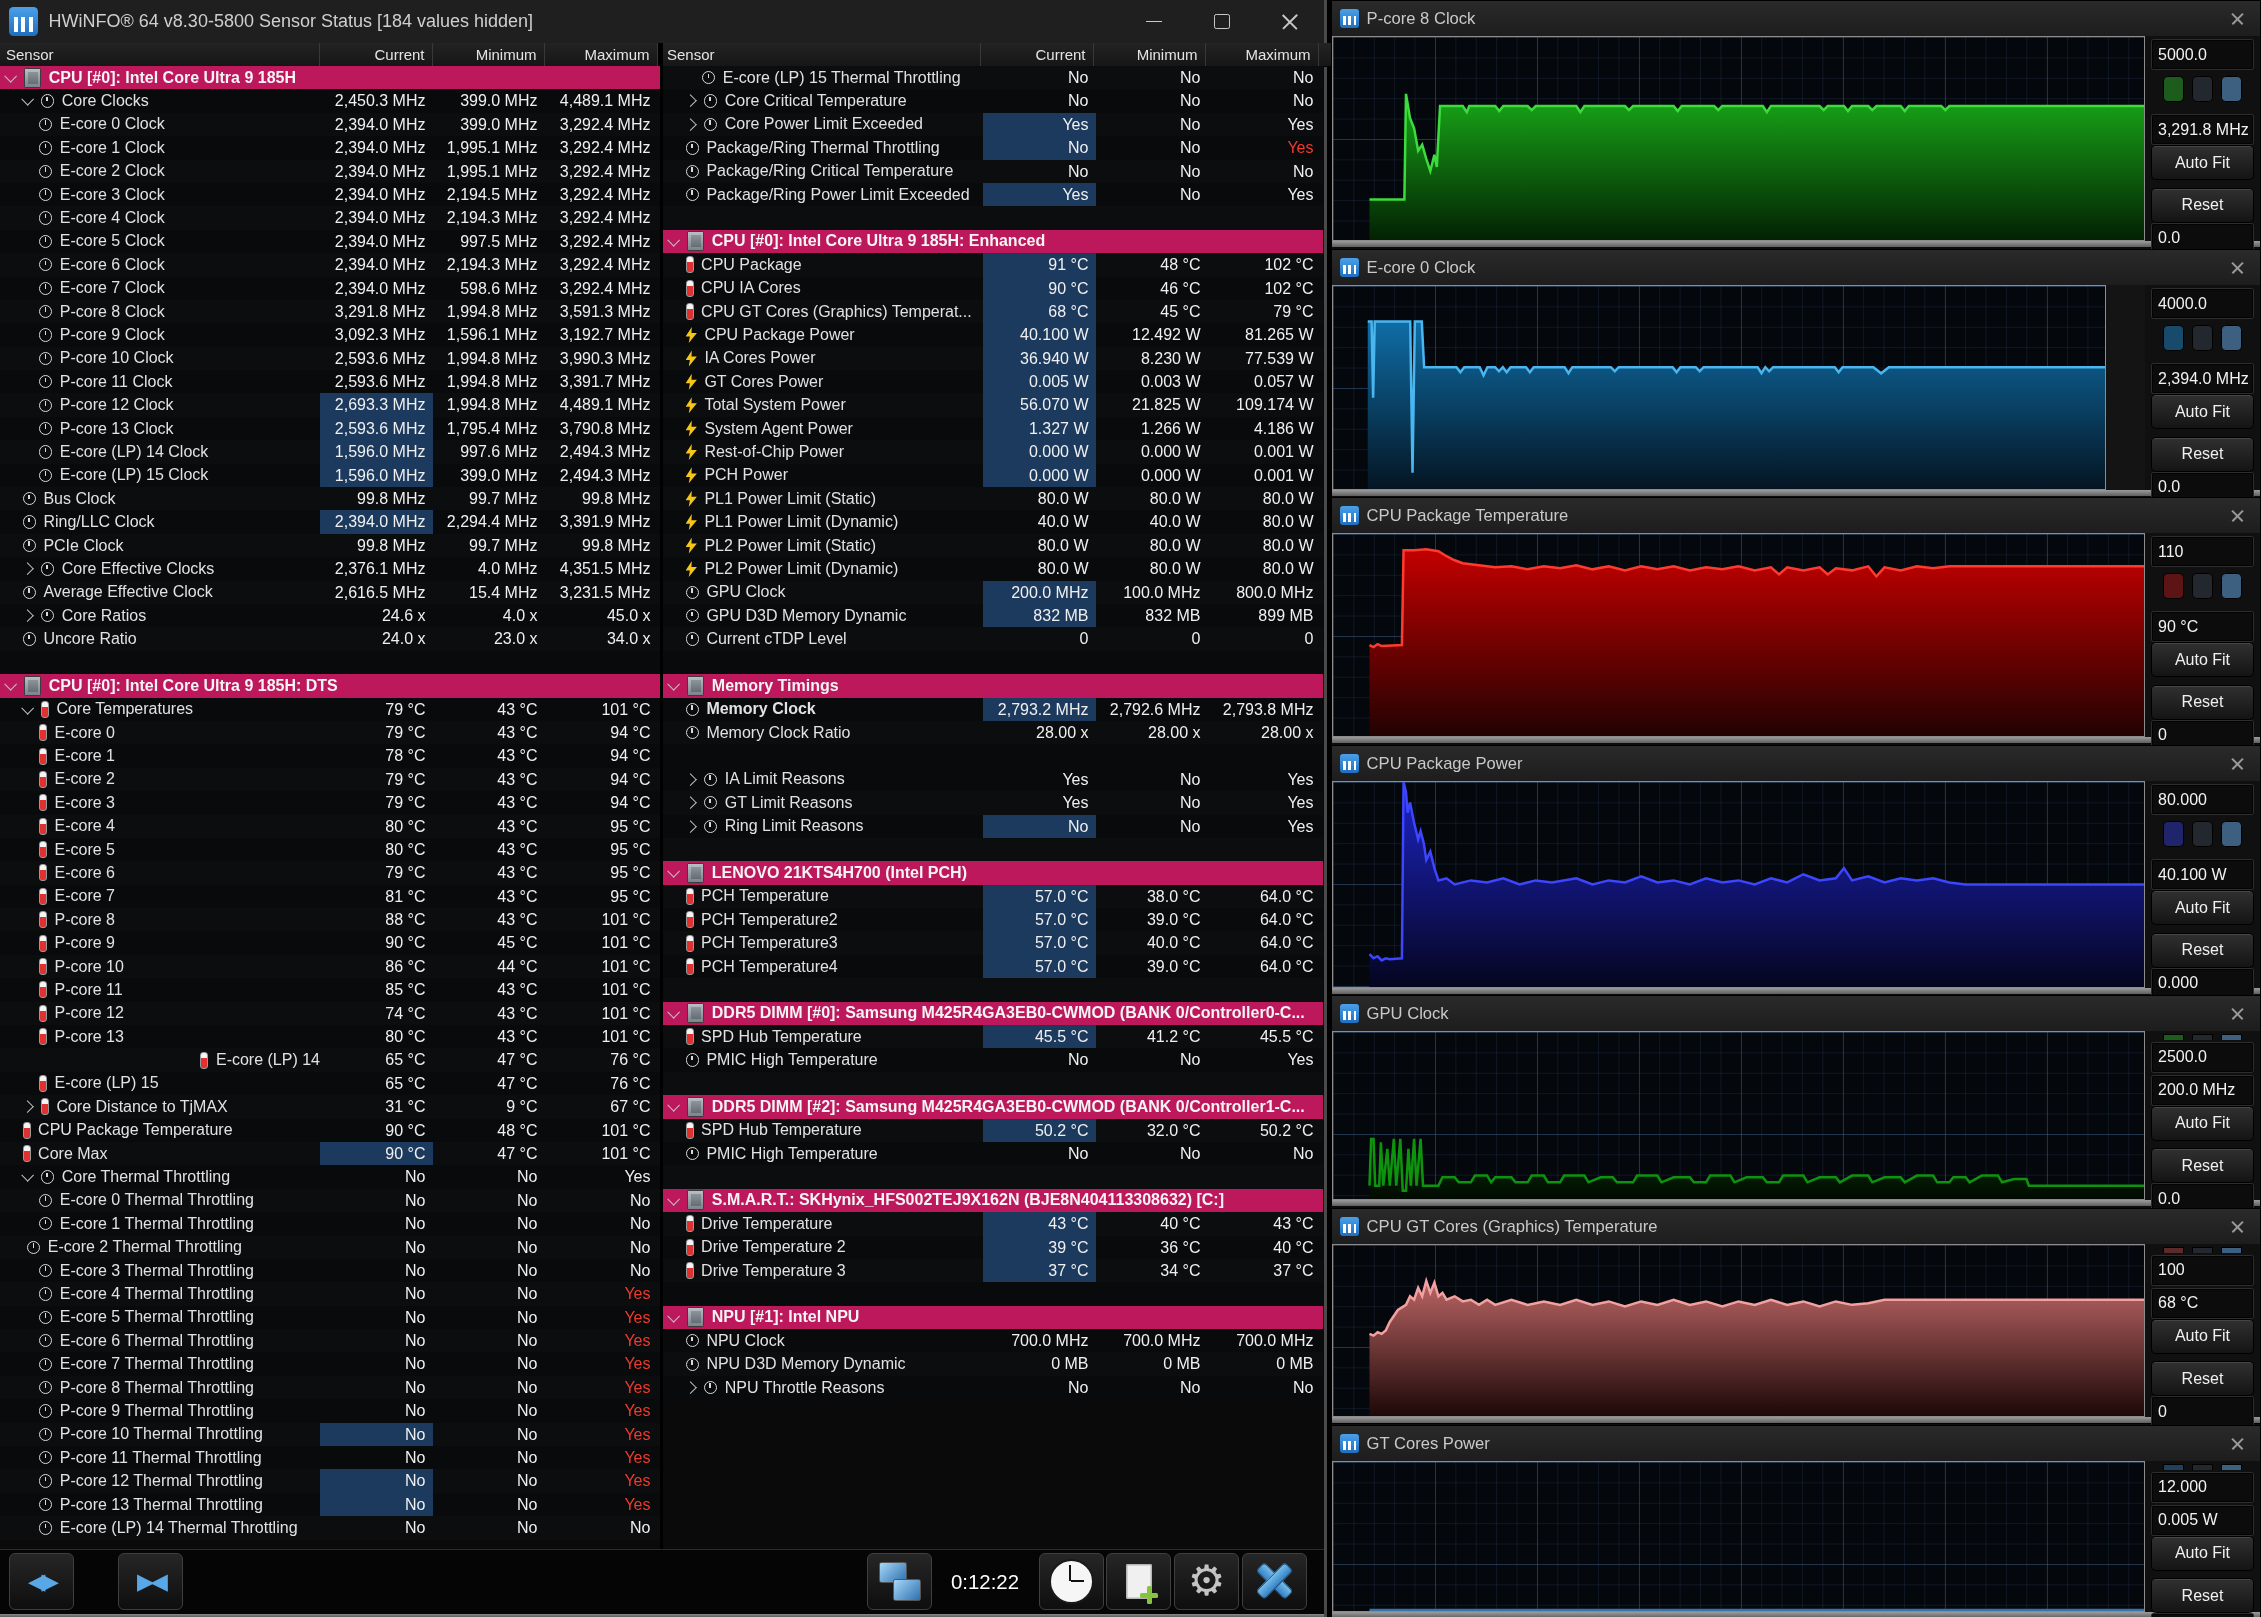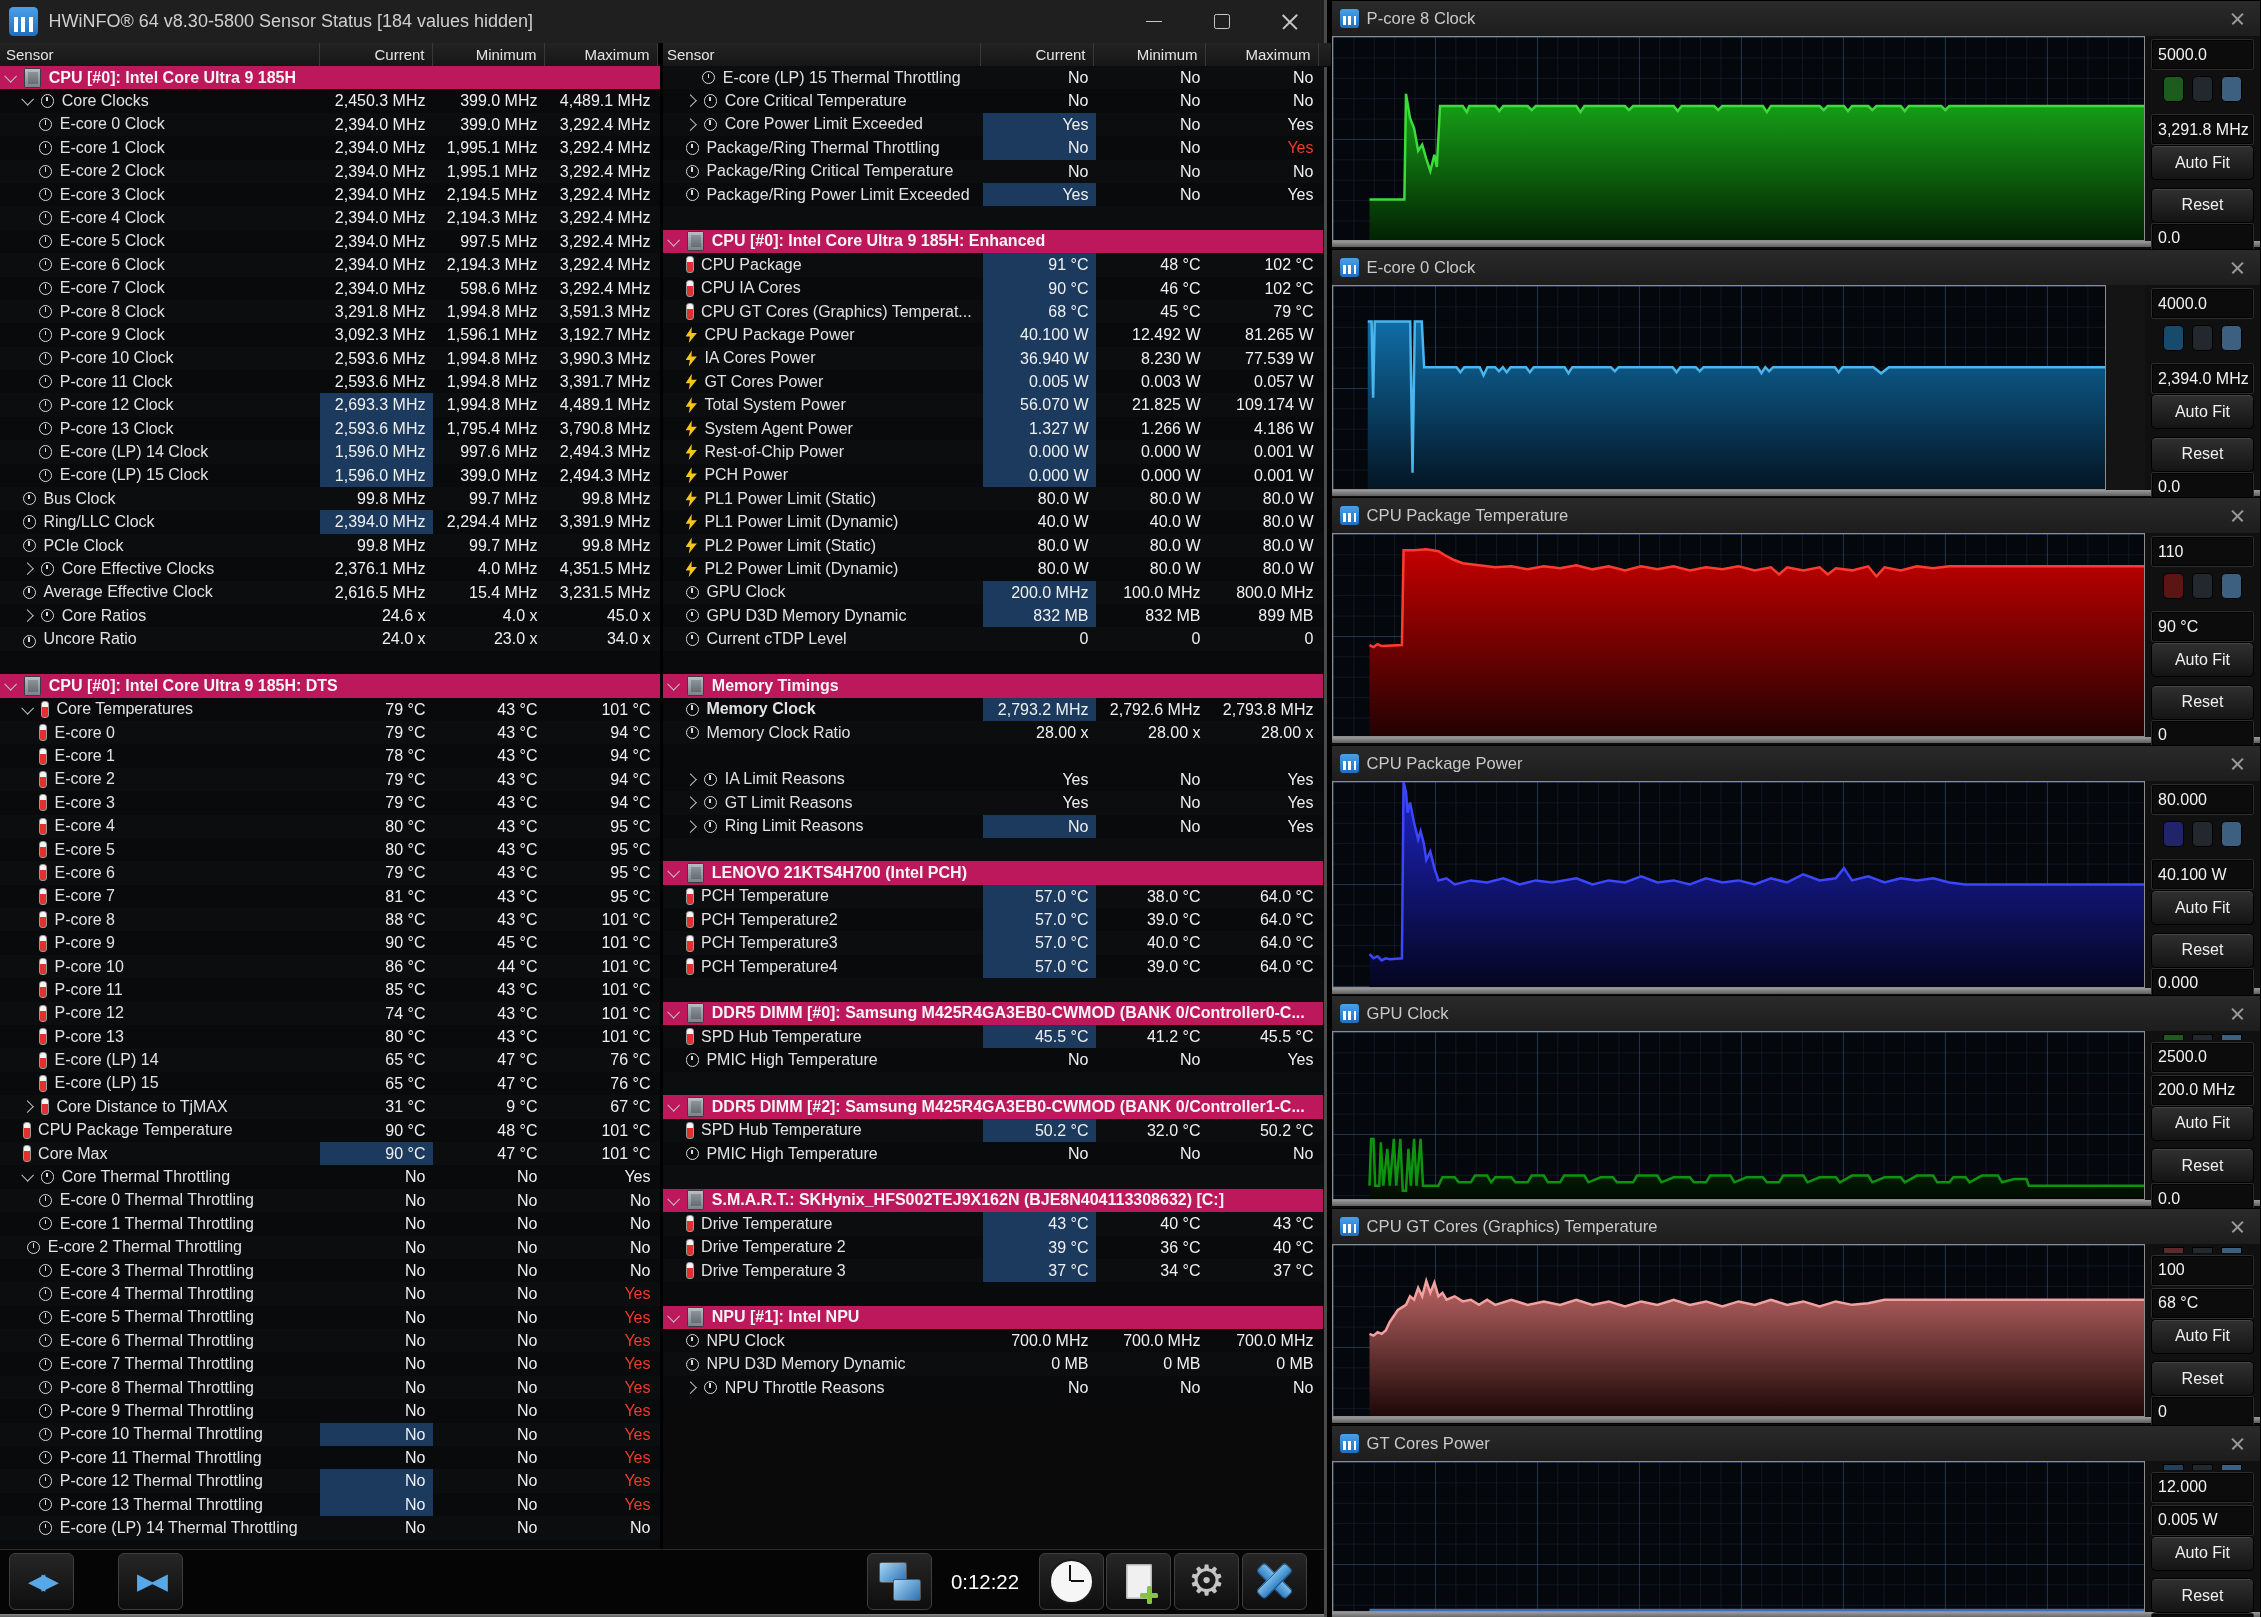--- a/index.html
+++ b/index.html
@@ -383,21 +383,21 @@
         <div class="c-label" style="padding-left: 22.6px;">
           <span class="chev chev-right"></span>
           <span class="ic ic-clock"></span>
           <span class="lbl-text">Core Ratios</span>
         </div>
         <div class="c-val ">24.6 x</div>
         <div class="c-val m">4.0 x</div>
         <div class="c-val ">45.0 x</div>
       </div>
       <div class="row even">
-        <div class="c-label" style="padding-left: 22.6px; align-items: flex-end;">
+        <div class="c-label" style="padding-left: 22.6px;">
           <span class="ic ic-clock"></span>
           <span class="lbl-text">Uncore Ratio</span>
         </div>
         <div class="c-val ">24.0 x</div>
         <div class="c-val m">23.0 x</div>
         <div class="c-val ">34.0 x</div>
       </div>
       <div class="row odd"></div>
       <div class="row even sec">
         <div class="c-label" style="padding-left: 6px;">
@@ -536,21 +536,21 @@
       <div class="row odd">
         <div class="c-label" style="padding-left: 39px;">
           <span class="ic ic-temp"></span>
           <span class="lbl-text">P-core 13</span>
         </div>
         <div class="c-val ">80 °C</div>
         <div class="c-val m">43 °C</div>
         <div class="c-val ">101 °C</div>
       </div>
       <div class="row even">
-        <div class="c-label" style="padding-left: 39px;">
+        <div class="c-label" style="padding-left: 39px; justify-content: flex-end;">
           <span class="ic ic-temp"></span>
           <span class="lbl-text">E-core (LP) 14</span>
         </div>
         <div class="c-val ">65 °C</div>
         <div class="c-val m">47 °C</div>
         <div class="c-val ">76 °C</div>
       </div>
       <div class="row odd">
         <div class="c-label" style="padding-left: 39px;">
           <span class="ic ic-temp"></span>

